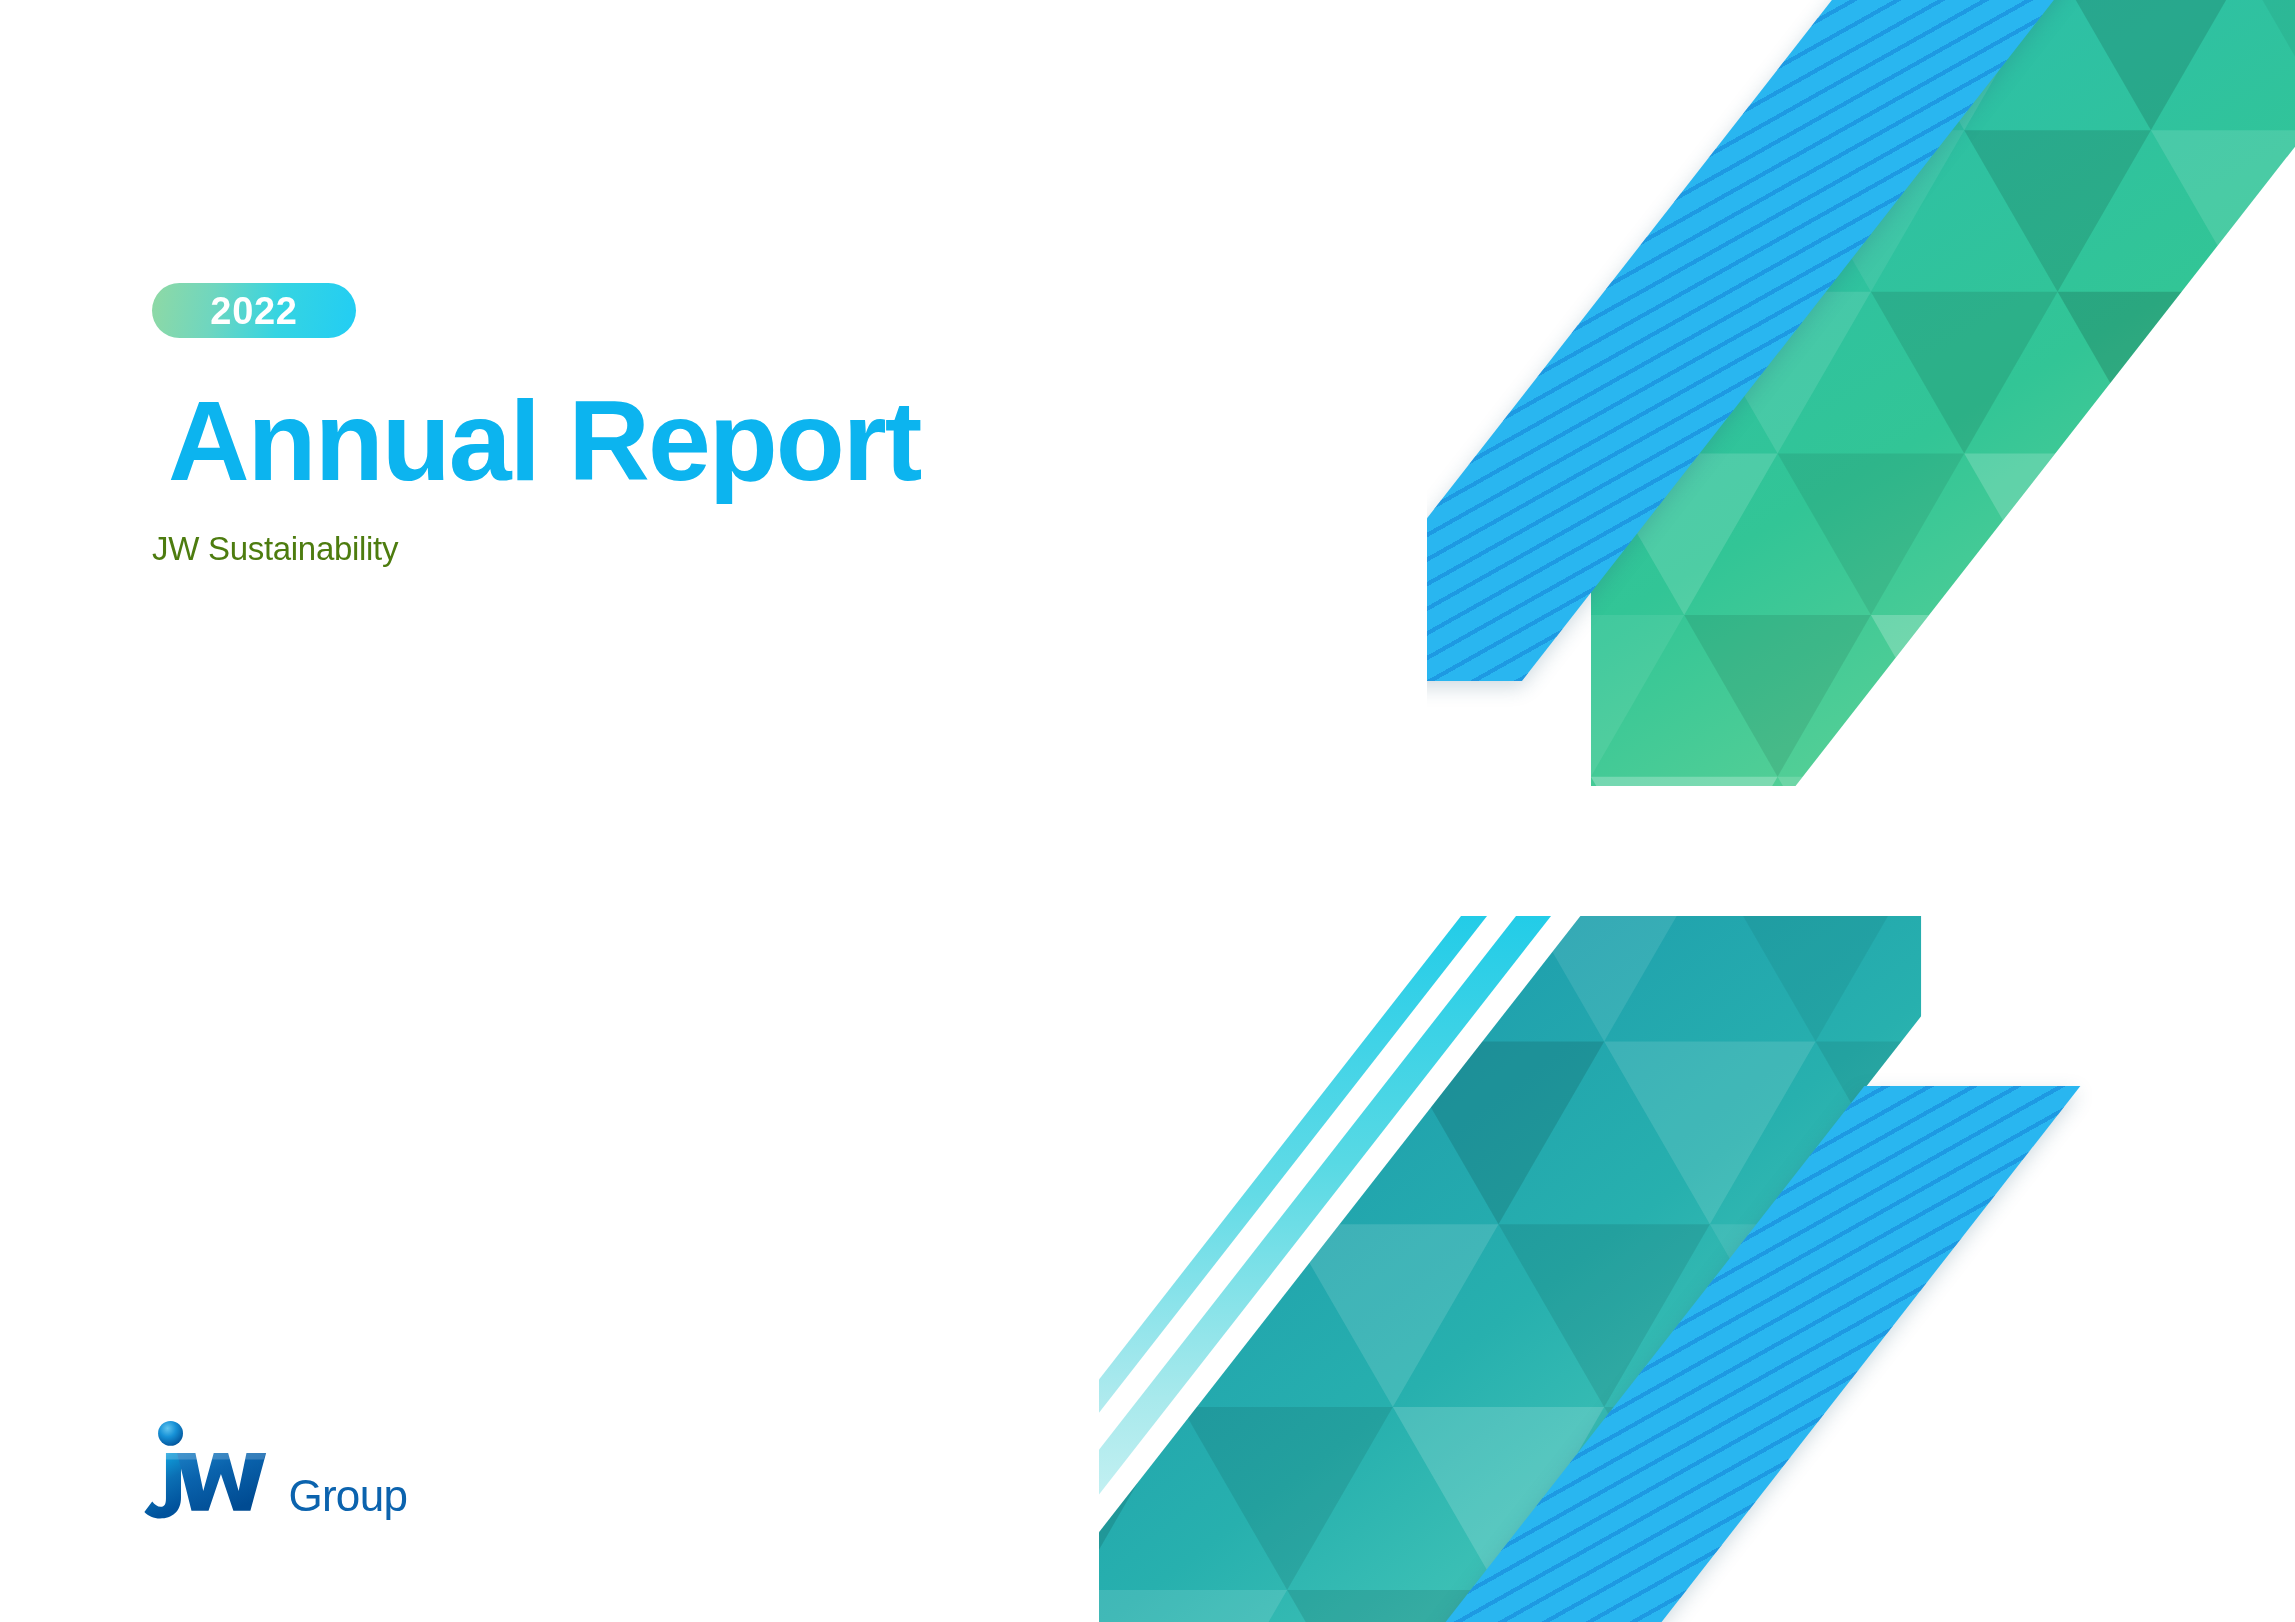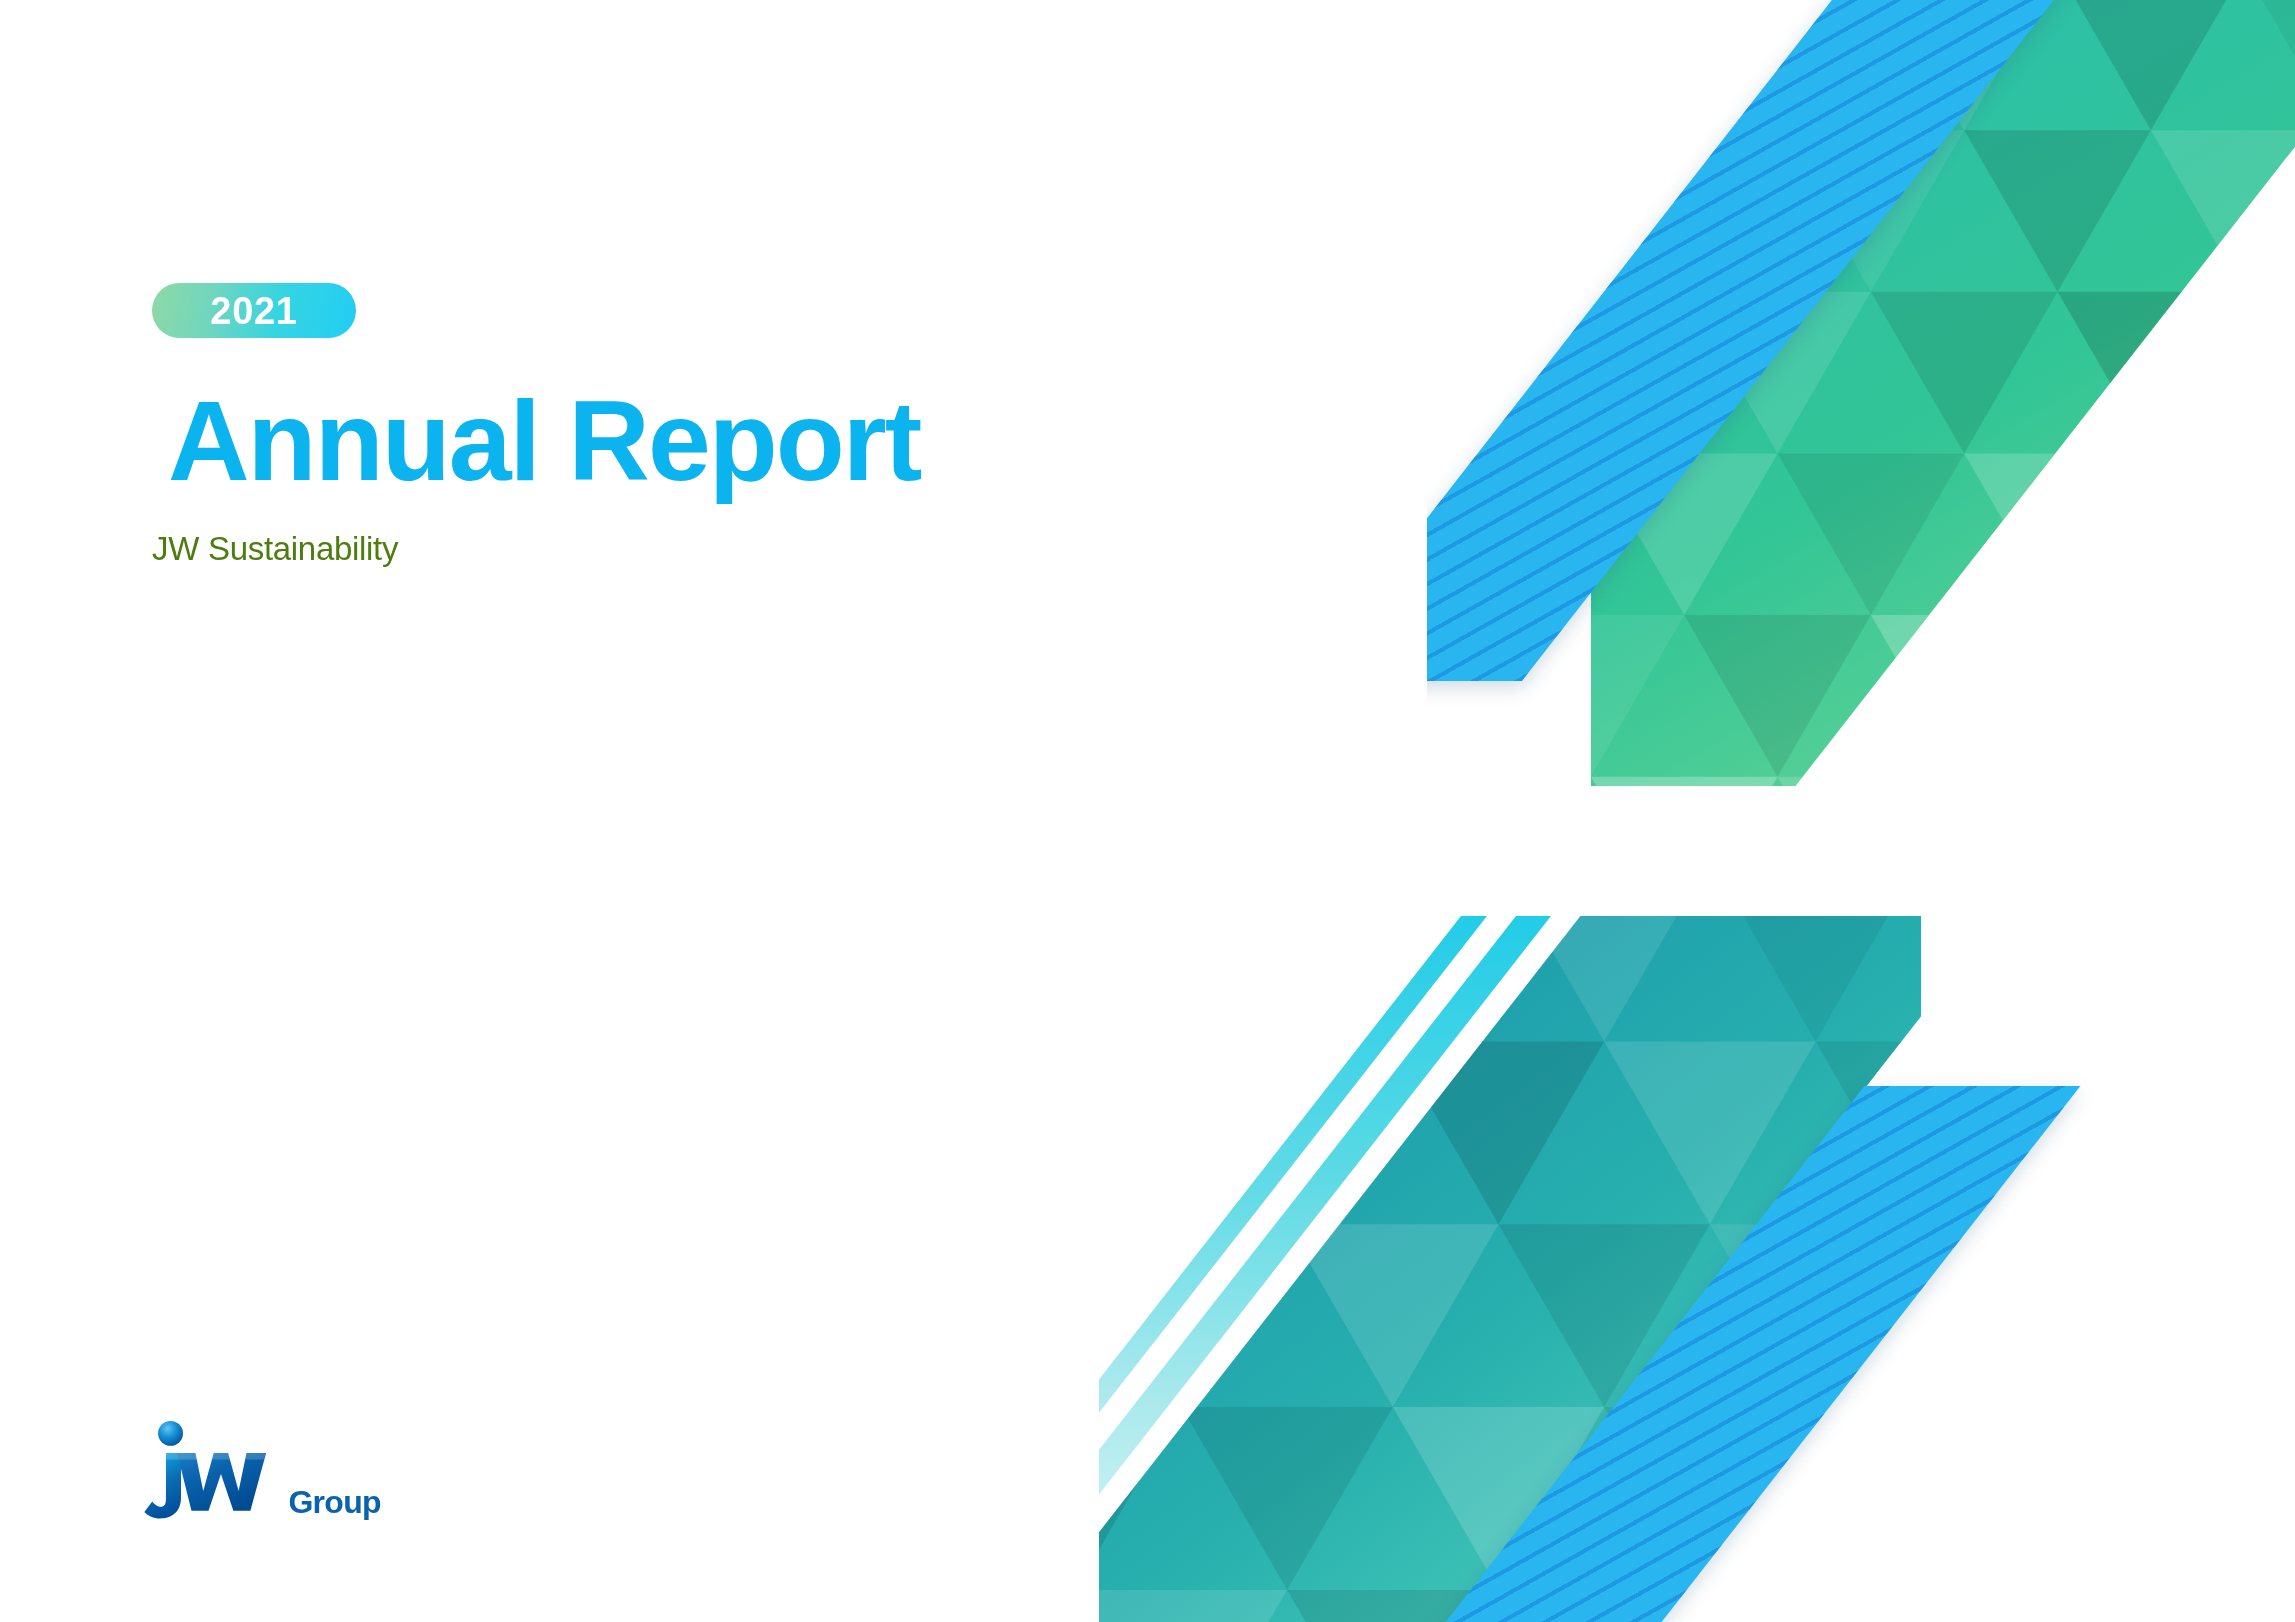--- a/index.html
+++ b/index.html
@@ -130,22 +130,22 @@
     left: 143px;
     top: 1419px;
     display: flex;
     align-items: flex-end;
   }
   #logo-mark {
     display: block;
   }
   #logo-wordmark {
     color: #0b63ae;
-    font-size: 32px;
-    font-weight: bold;
+    font-size: 44px;
+    font-weight: normal;
     letter-spacing: -0.7px;
     line-height: 1;
     margin-left: 14.4px;
     margin-bottom: 9.2px;
   }
 </style>
 </head>
 <body>
 
 <div id="cover">
@@ -302,21 +302,21 @@
       </div>
     </div>
 
     <div class="shape stripe-band" style="left:497px; top:170px; width:216px; height:687px;"></div>
 
   </div>
 
   <div id="text-block">
 
     <div id="year-badge">
-      <span id="year-badge-label">2021</span>
+      <span id="year-badge-label">2022</span>
     </div>
 
     <h1 id="report-title">Annual Report</h1>
 
     <p id="report-subtitle">JW Sustainability</p>
   </div>
 
   <div id="logo">
 
     <svg id="logo-mark" width="131" height="108" viewBox="0 0 200 165">

